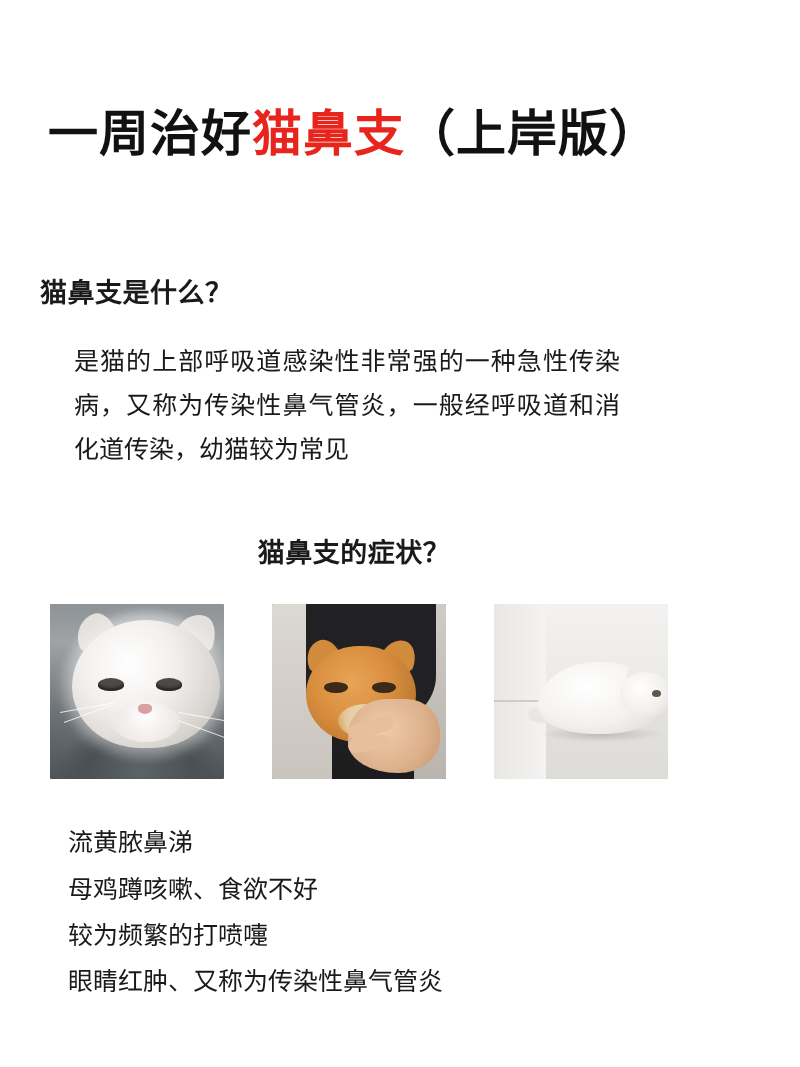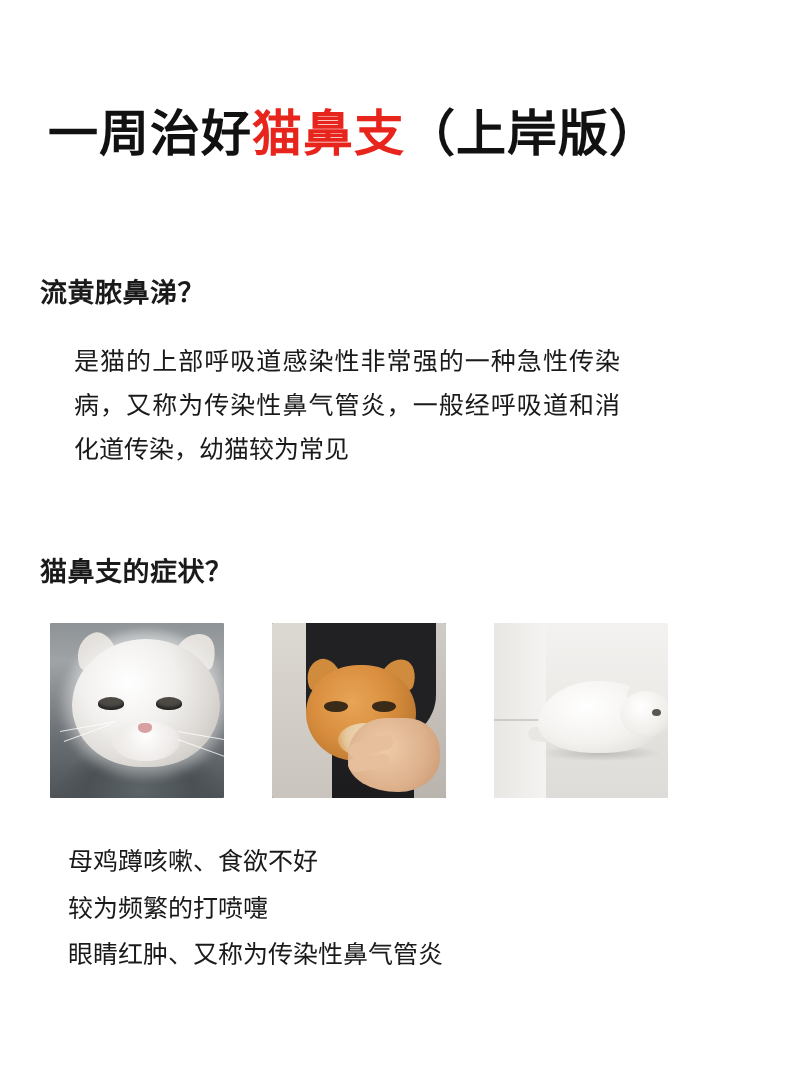--- a/index.html
+++ b/index.html
@@ -39,21 +39,21 @@
   .title .seg-red   { color: #e8251c; }
 
   
   .section-heading {
     font-size: 27px;
     font-weight: bold;
     color: #1a1a1a;
     letter-spacing: 0.5px;
   }
   #heading-what { margin-top: 108px; margin-left: 0px; }
-  #heading-symptoms { margin-top: 79px; margin-left: 0px; }
+  #heading-symptoms { margin-top: 60px; margin-left: 0px; text-align: center; }
 
   
   .paragraph {
     margin-top: 30px;
     margin-left: 34px;
     margin-right: 48px;
     font-size: 25px;
     line-height: 1.75;
     color: #1a1a1a;
     text-align: justify;
@@ -276,21 +276,21 @@
 <body>
 
 <div class="page">
 
   <div class="title-wrap">
     <h1 class="title">
       <span class="seg-black">一周治好</span><span class="seg-red">猫鼻支</span><span class="seg-black">（上岸版）</span>
     </h1>
   </div>
 
-  <h2 class="section-heading" id="heading-what">流黄脓鼻涕？</h2>
+  <h2 class="section-heading" id="heading-what">猫鼻支是什么？</h2>
 
   <p class="paragraph">是猫的上部呼吸道感染性非常强的一种急性传染病，又称为传染性鼻气管炎，一般经呼吸道和消化道传染，幼猫较为常见</p>
 
   <h2 class="section-heading" id="heading-symptoms">猫鼻支的症状？</h2>
 
   <div class="photo-row">
 
     <div class="photo p1">
       <div class="fur"></div>
       <div class="ear-l"></div>
@@ -328,18 +328,19 @@
       <div class="tail"></div>
       <div class="body"></div>
       <div class="ear"></div>
       <div class="head"></div>
       <div class="eye"></div>
     </div>
 
   </div>
 
   <ul class="symptom-list">
+    <li>流黄脓鼻涕</li>
     <li>母鸡蹲咳嗽、食欲不好</li>
     <li>较为频繁的打喷嚏</li>
     <li>眼睛红肿、又称为传染性鼻气管炎</li>
   </ul>
 
 </div>
 
 </body></html>

